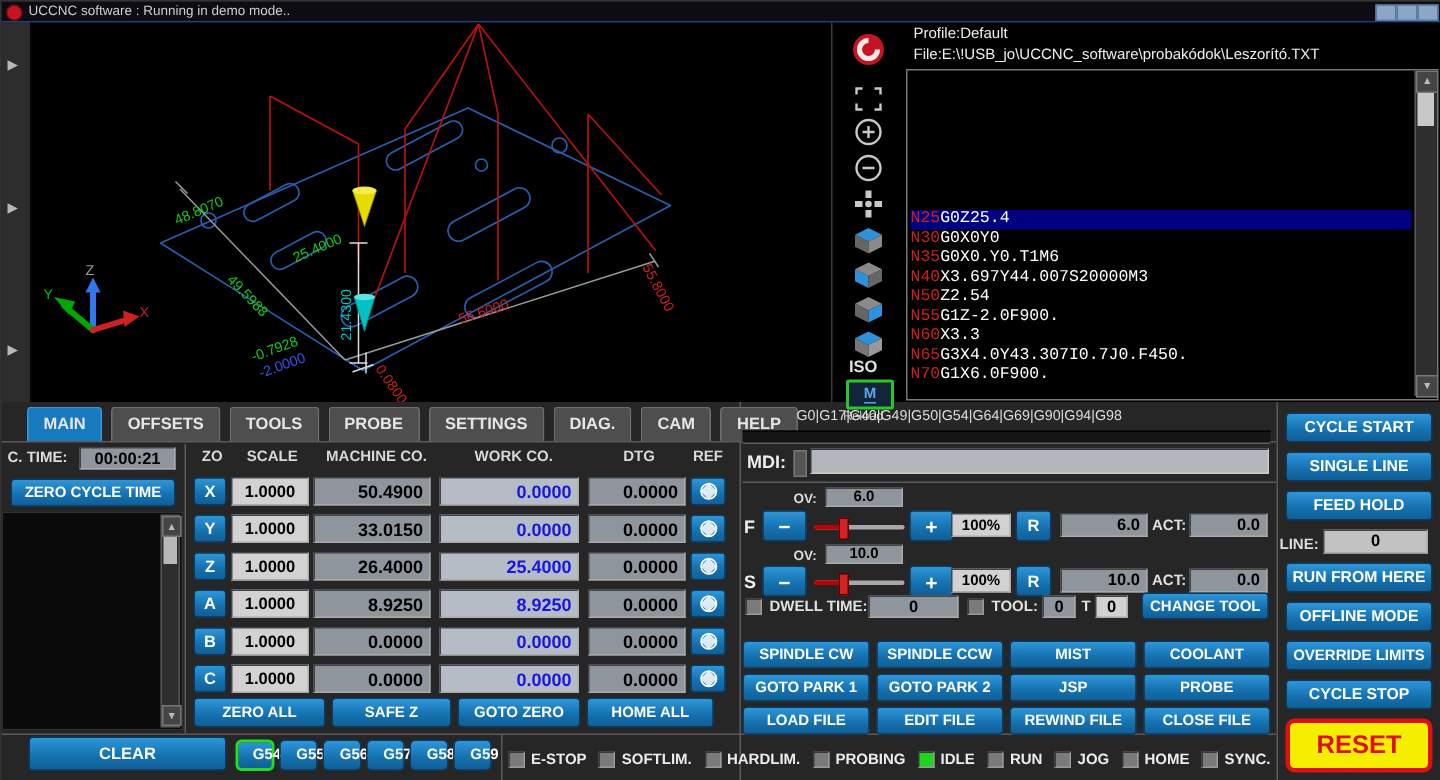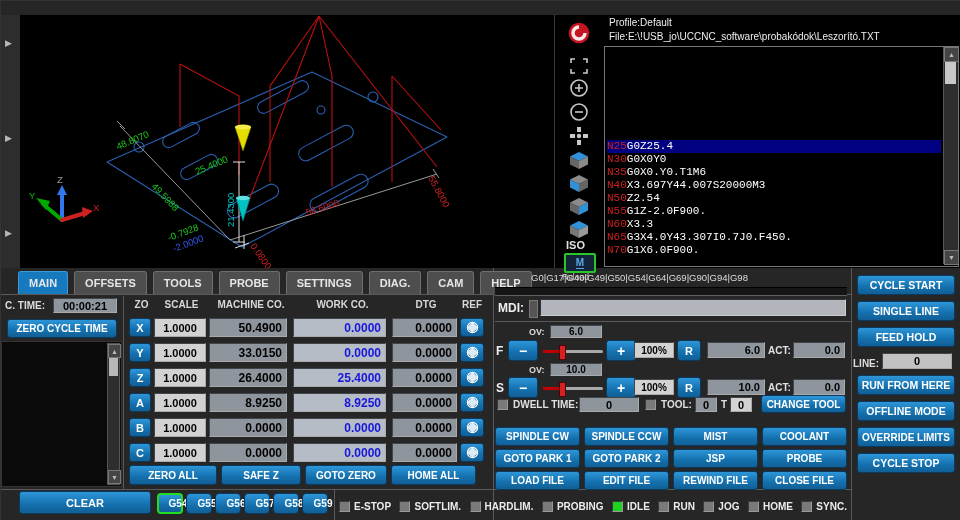--- a/index.html
+++ b/index.html
@@ -104,20 +104,27 @@
   #line-row{display:flex;align-items:flex-end;margin:0 0 6px 0;height:16px;}
   #line-label{font-size:10px;font-weight:bold;color:#ddd;}
   #line-box{width:70px;height:16px;margin-left:3px;background:#c2c2c2;}
   #reset-btn{margin-left:4px;width:98px;height:36px;background:#f5ee00;border:3px solid #dd1111;border-radius:6px;color:#dd1111;font-size:17px;font-weight:bold;display:flex;align-items:center;justify-content:center;cursor:pointer;box-sizing:border-box;}
 </style>
 </head>
 <body>
 
 <div id="app">
 
+  <div id="titlebar" class="abs">
+    <div id="title-icon" class="abs"></div>
+    <div id="title-text" class="abs">UCCNC software : Running in demo mode..</div>
+    <div class="winbtn abs" style="left:916px"></div>
+    <div class="winbtn abs" style="left:930px"></div>
+    <div class="winbtn abs" style="left:944px"></div>
+  </div>
 
   <div id="leftstrip" class="abs">
     <div class="strip-arrow abs" style="top:24px">▶</div>
     <div class="strip-arrow abs" style="top:119px">▶</div>
     <div class="strip-arrow abs" style="top:214px">▶</div>
   </div>
 
   <div id="viewport" class="abs">
     <svg width="533" height="253" viewBox="0 0 533 253">
 
@@ -581,15 +588,16 @@
     <div class="btn-blue">SINGLE LINE</div>
     <div class="btn-blue">FEED HOLD</div>
     <div id="line-row">
       <span id="line-label">LINE:</span>
       <div id="line-box" class="box center">0</div>
     </div>
     <div class="btn-blue">RUN FROM HERE</div>
     <div class="btn-blue">OFFLINE MODE</div>
     <div class="btn-blue" style="font-size:10px">OVERRIDE LIMITS</div>
     <div class="btn-blue">CYCLE STOP</div>
+    <div id="reset-btn">RESET</div>
   </div>
 
 </div>
 
 </body></html>

